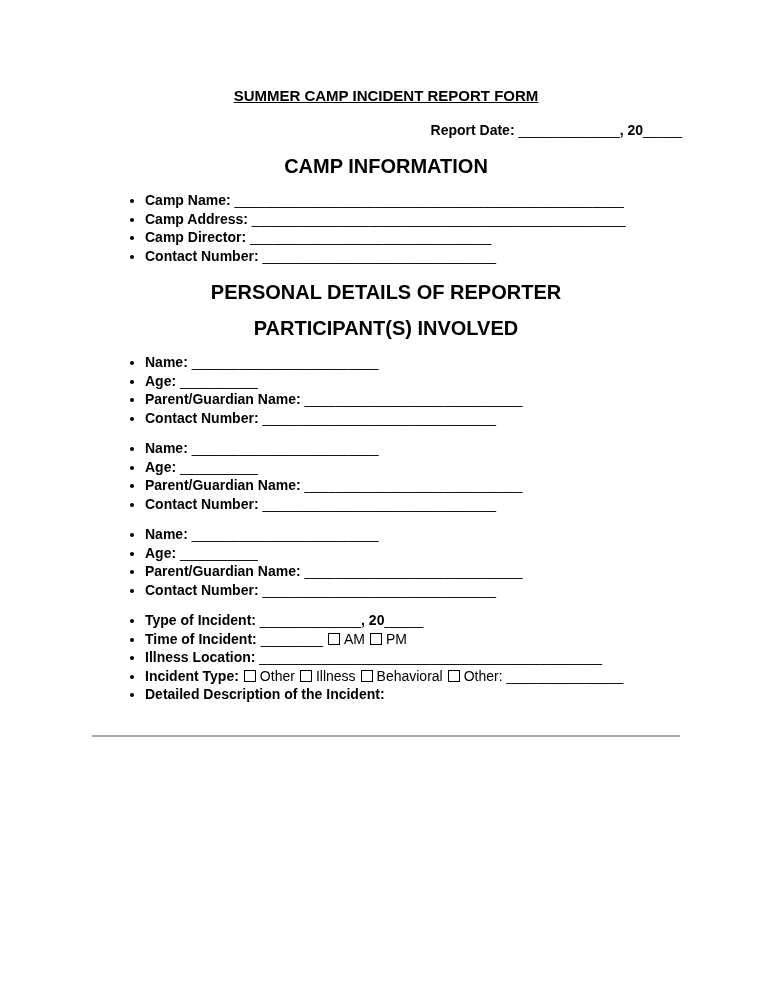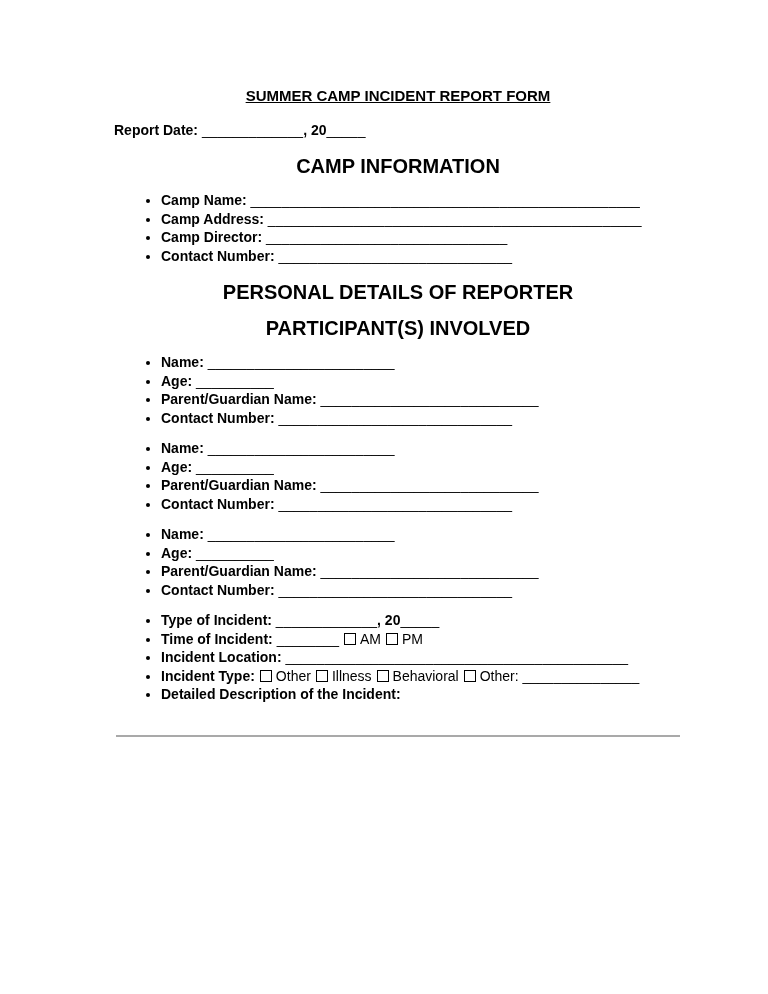--- a/index.html
+++ b/index.html
@@ -13,48 +13,49 @@
     overflow: hidden;
     font-family: "Liberation Sans", sans-serif;
     font-size: 14px;
     color: #000000;
     -webkit-font-smoothing: antialiased;
   }
   .page {
     box-sizing: border-box;
     width: 768px;
     height: 994px;
-    padding: 87px 86px 0 114px;
+    padding: 87px 86px 0 90px;
   }
   .doc-title {
     font-size: 15px;
     font-weight: bold;
     text-align: center;
     text-decoration: underline;
     margin: 0 0 16px 0;
     line-height: 18px;
   }
   .intro {
     margin: 0 0 19px 0;
     line-height: 17px;
   }
   .report-date-line {
     font-weight: bold;
     line-height: 18px;
     white-space: nowrap;
+    text-align: right;
   }
   .section-heading {
     font-size: 20px;
     font-weight: bold;
     text-align: center;
     margin: 18px 0 16px 0;
     line-height: 18px;
   }
   ul.field-list {
-    margin: 0;
+    margin: 8px;
     padding: 0 0 0 47px;
     list-style-type: disc;
   }
   ul.field-list li {
     line-height: 18.5px;
     white-space: nowrap;
   }
   ul.field-list + ul.field-list {
     margin-top: 12px;
   }
@@ -126,20 +127,20 @@
     <li><span class="lbl">Name:</span> <span class="blank">________________________</span></li>
     <li><span class="lbl">Age:</span> <span class="blank">__________</span></li>
     <li><span class="lbl">Parent/Guardian Name:</span> <span class="blank">____________________________</span></li>
     <li><span class="lbl">Contact Number:</span> <span class="blank">______________________________</span></li>
   </ul>
 
 
   <ul class="field-list">
     <li><span class="lbl">Type of Incident:</span> <span class="blank">_____________</span><span class="lbl">, 20</span><span class="blank">_____</span></li>
     <li><span class="lbl">Time of Incident:</span> <span class="blank">________</span><span class="cb"></span><span class="opt-label">AM</span><span class="cb"></span><span class="opt-label">PM</span></li>
-    <li><span class="lbl">Incident Location:</span> <span class="blank">____________________________________________</span></li>
+    <li><span class="lbl">Illness Location:</span> <span class="blank">____________________________________________</span></li>
     <li><span class="lbl">Incident Type:</span><span class="cb"></span><span class="opt-label">Other</span><span class="cb"></span><span class="opt-label">Illness</span><span class="cb"></span><span class="opt-label">Behavioral</span><span class="cb"></span><span class="opt-label">Other:</span> <span class="blank">_______________</span></li>
     <li><span class="lbl">Detailed Description of the Incident:</span></li>
   </ul>
 
   <hr class="footer-divider">
 
 </div>
 
 </body></html>

